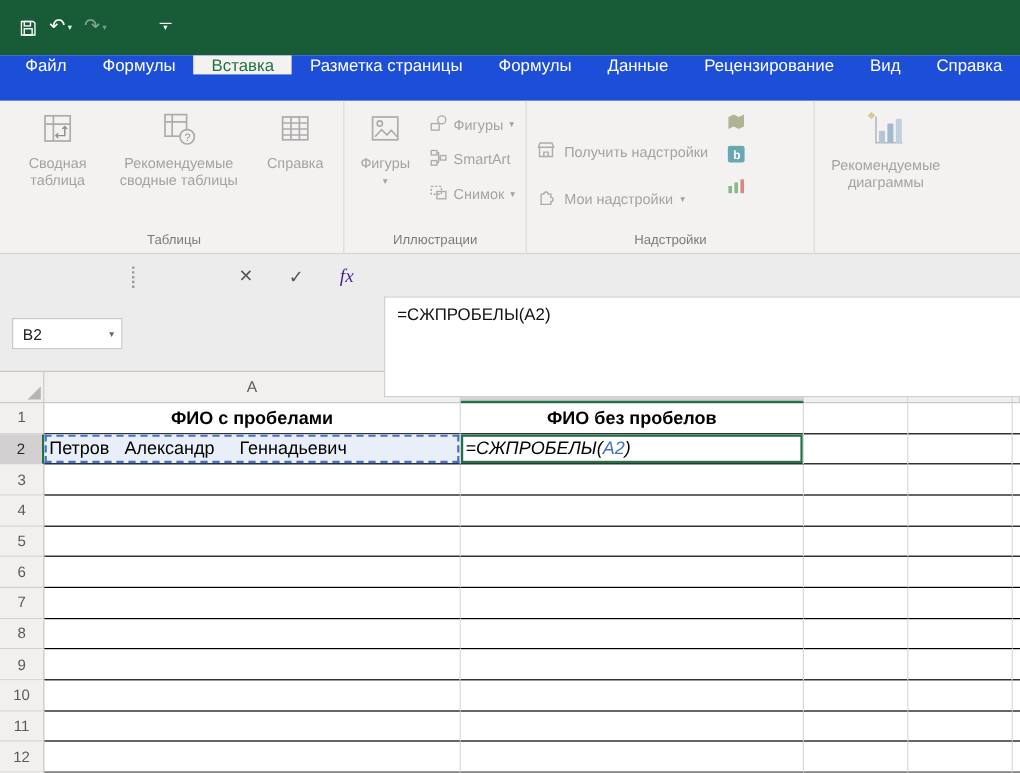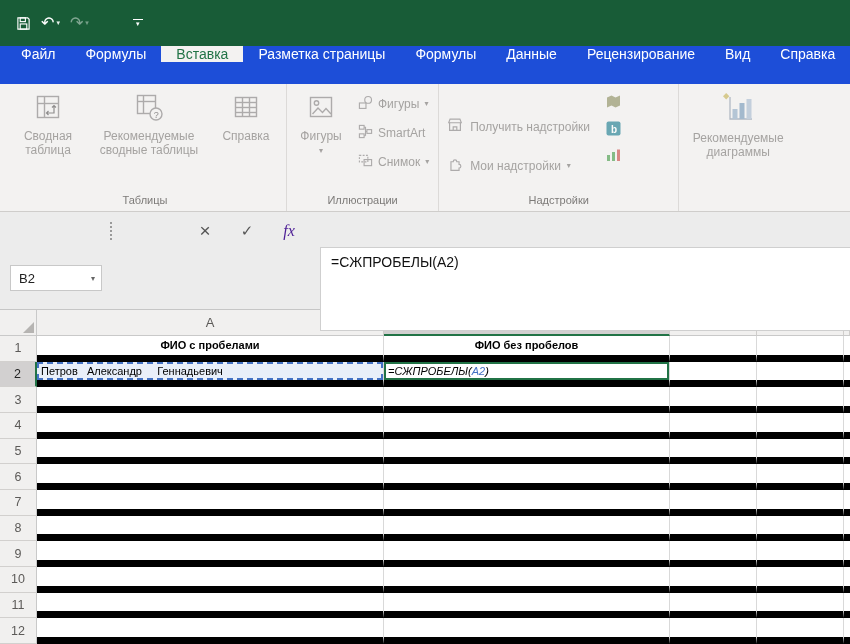--- a/index.html
+++ b/index.html
@@ -66,21 +66,21 @@
   .ch { display:flex; align-items:center; justify-content:center; font-size:13px; color:#5c5a58;
         background:#f1f0ef; border-right:1px solid #cfcdcb; border-bottom:1px solid #c9c9c9; cursor:default; }
   .ch.sel { background:#d2d0d0; color:#242424; border-bottom:2px solid #217346; }
   .w-a { width:347px; flex:none; } .w-b { width:286px; flex:none; }
   .w-c { width:87px; flex:none; }  .w-d { width:87px; flex:none; }
   .w-f { flex:1; }
   .row { display:flex; height:25.67px; flex:none; }
   .rh { width:37px; flex:none; background:#f1f0ef; border-right:1px solid #c9c9c9; border-bottom:1px solid #d2d0ce;
         display:flex; align-items:center; justify-content:center; font-size:12.5px; color:#5c5a58; cursor:default; }
   .rh.sel { background:#d2d0d0; color:#242424; border-right:2px solid #217346; }
-  .cell { border-right:1px solid #d9d9d9; border-bottom:7px solid #000000; font-size:11px; color:#000;
+  .cell { border-right:1px solid #d9d9d9; border-bottom:1px solid #000000; font-size:15px; color:#000;
           display:flex; align-items:center; padding:0 4px; overflow:hidden; white-space:nowrap; cursor:default; }
   .cell.w-f { border-right:none; }
   .cell.hdr { justify-content:center; font-weight:bold; }
   .cell.refcell { background:#e9eff9; white-space:pre; position:relative; }
   .cell.refcell::after { content:""; position:absolute; inset:0; border:2px dashed #4472c4; pointer-events:none; }
   .cell.editcell { position:relative;font-style:italic; }
   .cell.editcell::after { content:""; position:absolute; inset:0; border:2px solid #217346; pointer-events:none; }
   .ref-blue { color:#4472c4; }
 </style>
 </head>

